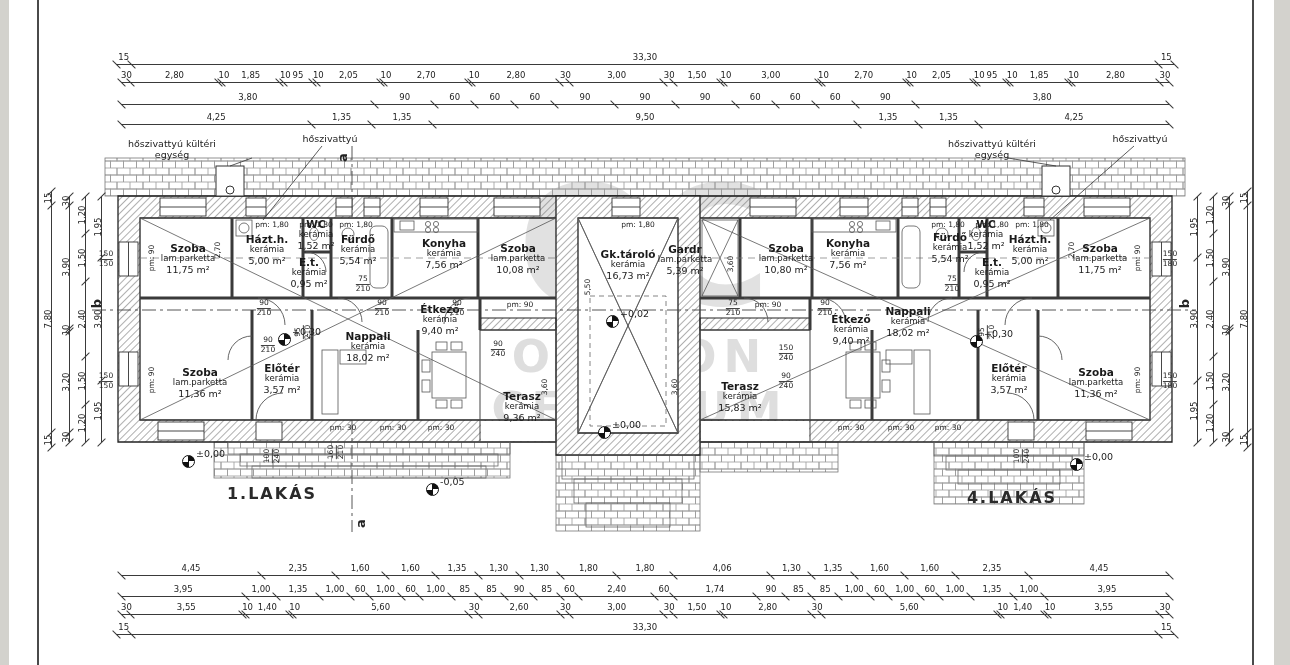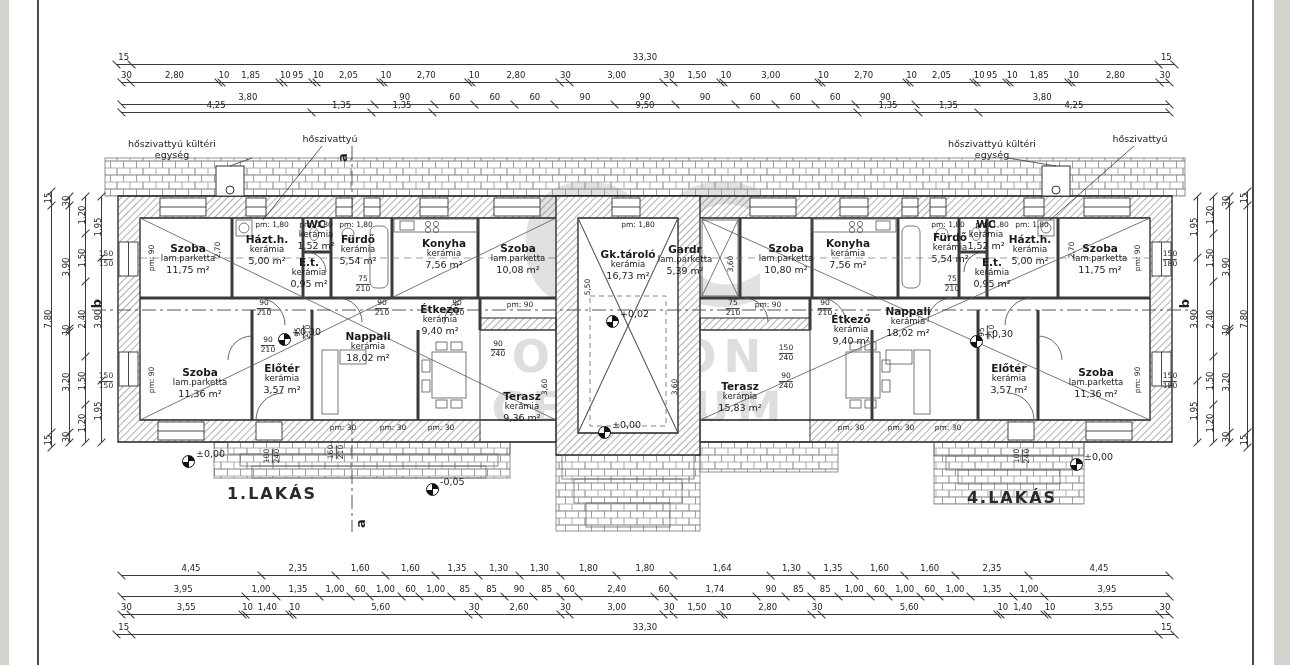--- a/index.html
+++ b/index.html
@@ -278,40 +278,40 @@
       <span class="ds" style="flex-grow: 0.6;">60</span>
       <span class="ds" style="flex-grow: 0.9;">90</span>
       <span class="ds" style="flex-grow: 0.9;">90</span>
       <span class="ds" style="flex-grow: 0.9;">90</span>
       <span class="ds" style="flex-grow: 0.6;">60</span>
       <span class="ds" style="flex-grow: 0.6;">60</span>
       <span class="ds" style="flex-grow: 0.6;">60</span>
       <span class="ds" style="flex-grow: 0.9;">90</span>
       <span class="ds" style="flex-grow: 3.8;">3,80</span>
     </div>
-  <div class="hdim" style="left:121px;top:100px;width:1048px">
+  <div class="hdim" style="left:121px;top:112px;width:1048px">
       <span class="ds" style="flex-grow: 4.25;">4,25</span>
       <span class="ds" style="flex-grow: 1.35;">1,35</span>
       <span class="ds" style="flex-grow: 1.35;">1,35</span>
       <span class="ds" style="flex-grow: 9.5;">9,50</span>
       <span class="ds" style="flex-grow: 1.35;">1,35</span>
       <span class="ds" style="flex-grow: 1.35;">1,35</span>
       <span class="ds" style="flex-grow: 4.25;">4,25</span>
     </div>
   <div class="hdim" style="left:121px;top:563px;width:1048px">
       <span class="ds" style="flex-grow: 4.45;">4,45</span>
       <span class="ds" style="flex-grow: 2.35;">2,35</span>
       <span class="ds" style="flex-grow: 1.6;">1,60</span>
       <span class="ds" style="flex-grow: 1.6;">1,60</span>
       <span class="ds" style="flex-grow: 1.35;">1,35</span>
       <span class="ds" style="flex-grow: 1.3;">1,30</span>
       <span class="ds" style="flex-grow: 1.3;">1,30</span>
       <span class="ds" style="flex-grow: 1.8;">1,80</span>
       <span class="ds" style="flex-grow: 1.8;">1,80</span>
-      <span class="ds" style="flex-grow: 3.1;">1,64</span>
+      <span class="ds" style="flex-grow: 3.1;">4,06</span>
       <span class="ds" style="flex-grow: 1.3;">1,30</span>
       <span class="ds" style="flex-grow: 1.35;">1,35</span>
       <span class="ds" style="flex-grow: 1.6;">1,60</span>
       <span class="ds" style="flex-grow: 1.6;">1,60</span>
       <span class="ds" style="flex-grow: 2.35;">2,35</span>
       <span class="ds" style="flex-grow: 4.45;">4,45</span>
     </div>
   <div class="hdim" style="left:121px;top:584px;width:1048px">
       <span class="ds" style="flex-grow: 3.95;">3,95</span>
       <span class="ds" style="flex-grow: 1;">1,00</span>

